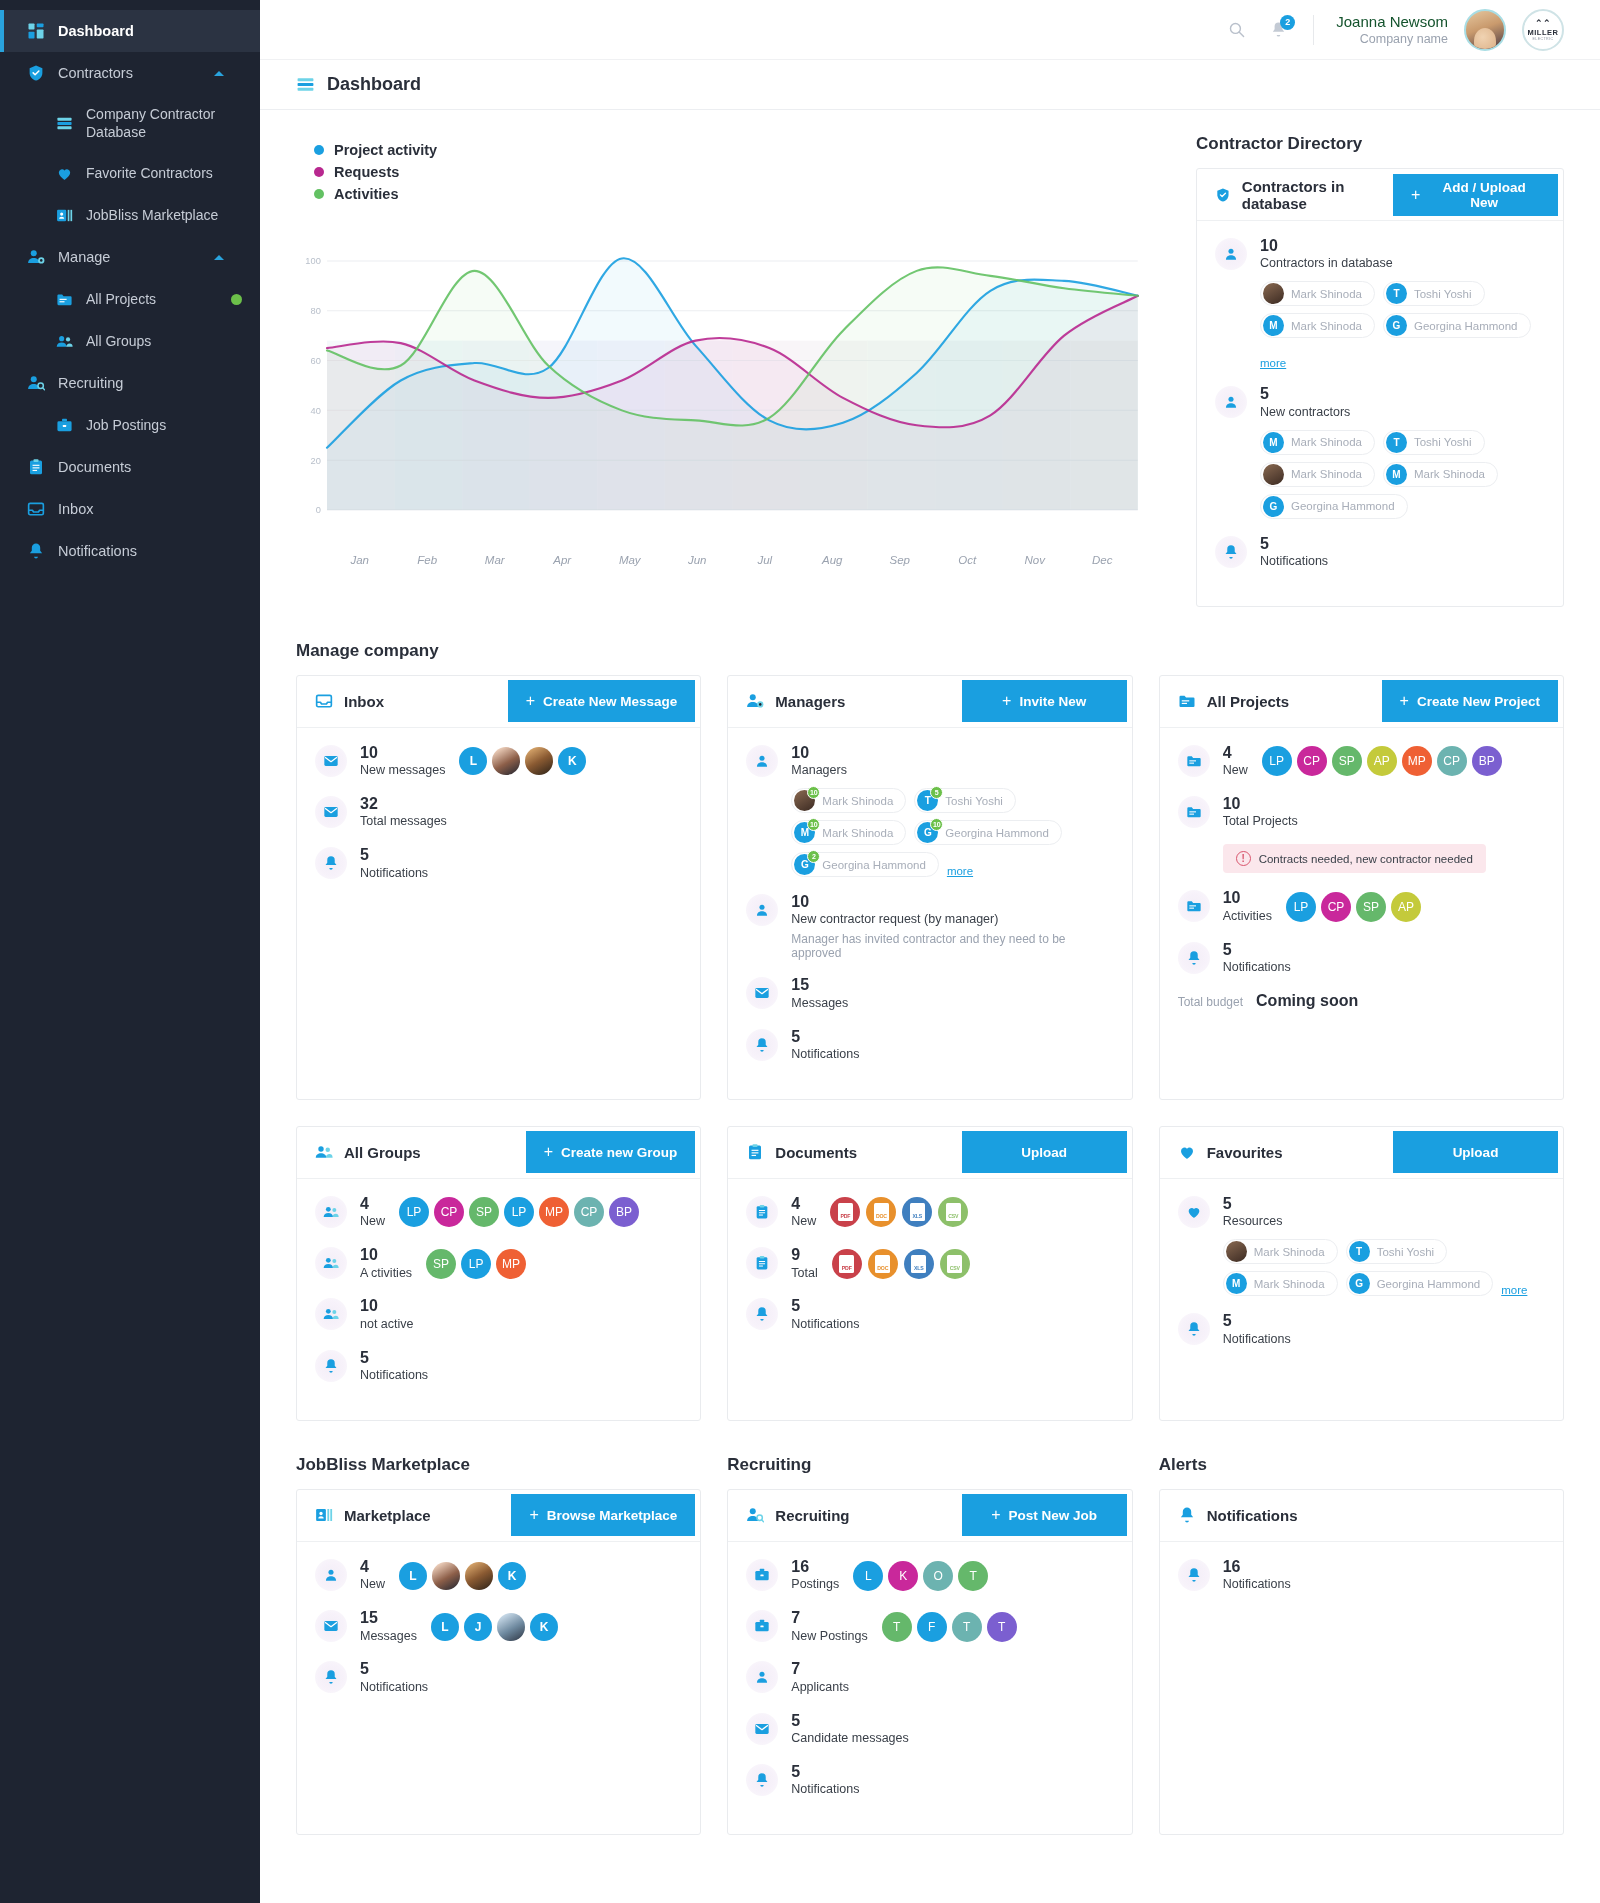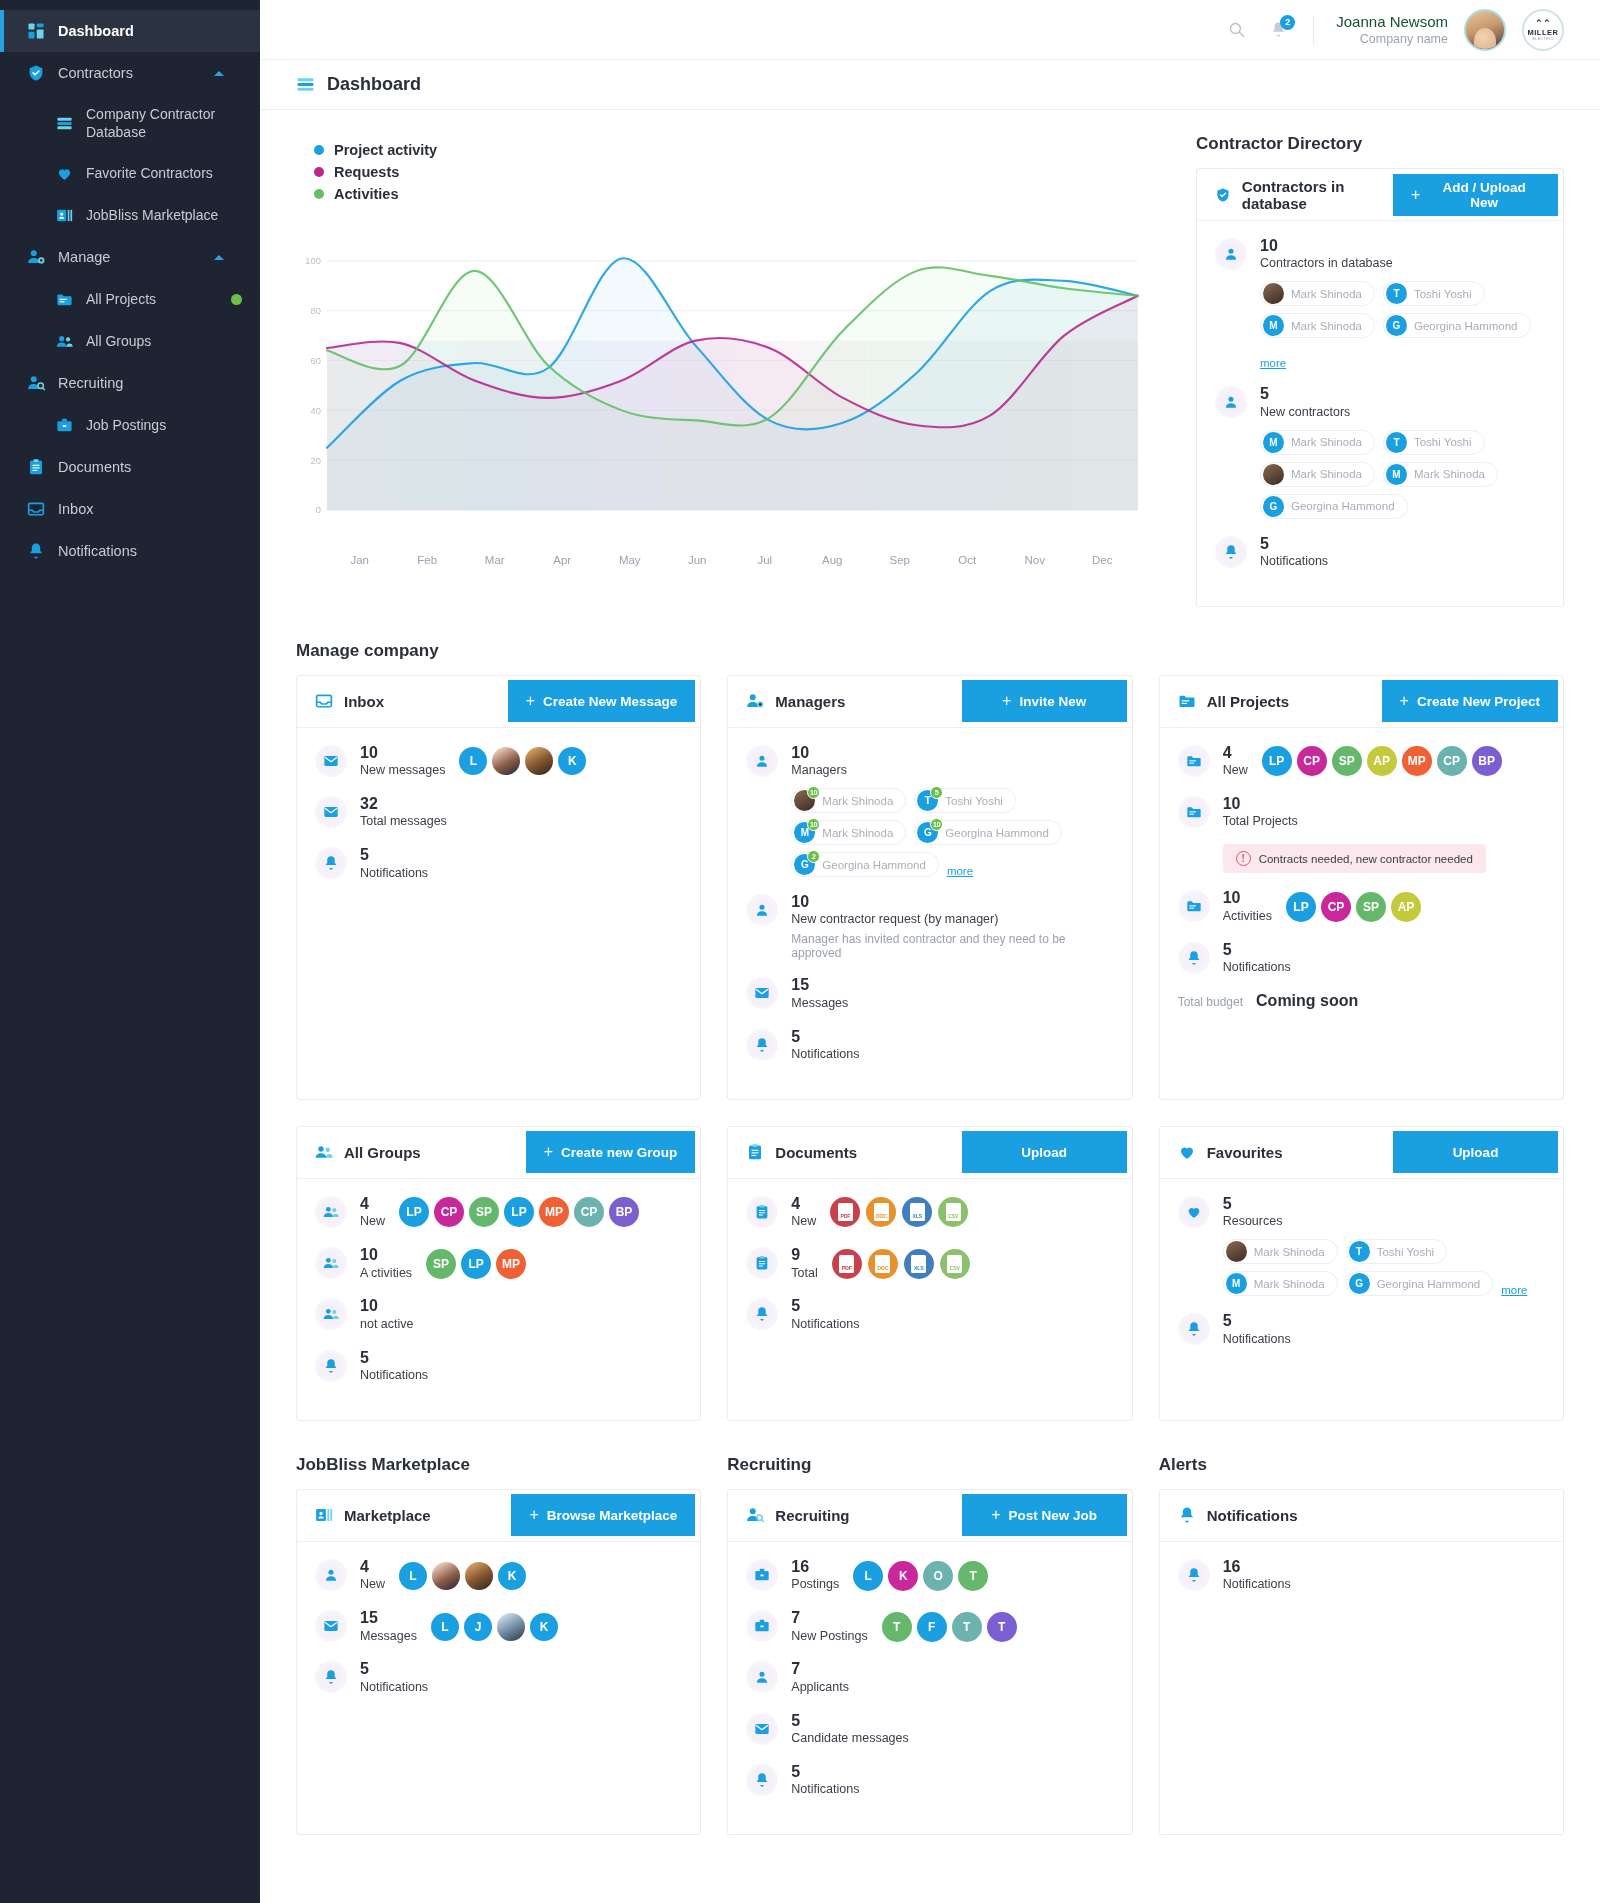--- a/index.html
+++ b/index.html
@@ -155,21 +155,21 @@
   
   .row-top { display: flex; gap: 10px; align-items: flex-start; }
   .chart-wrap { flex: 1 1 0; min-width: 0; }
   .legend { padding: 8px 0 8px 18px; }
   .legend-item { display: flex; align-items: center; gap: 10px; margin-bottom: 6px; }
   .legend-dot { width: 10px; height: 10px; border-radius: 50%; }
   .legend-lbl { font-size: 14.5px; font-weight: bold; color: #2a2f3a; }
   .chart-box { position: relative; height: 330px; margin-top: 6px; }
   .chart-svg { display: block; width: 100%; height: 310px; }
   .xaxis { display: flex; padding-left: 30px; padding-right: 8px; margin-top: 2px; }
-  .xaxis span { flex: 1; text-align: center; font-size: 11.5px; color: #9aa2af; }
+  .xaxis span { flex: 1; text-align: center; font-size: 11.5px; color: #9aa2af; font-style: italic; }
 
   .dir-col { flex: 0 0 410px; padding-left: 42px; }
   .sec-title { font-size: 17px; font-weight: bold; color: #2a2f3a; margin-bottom: 14px; }
 
   
   .card {
     background: #fff;
     border: 1px solid #e9ebee;
     border-radius: 3px;
   }
@@ -252,21 +252,21 @@
     color: #fff; font-size: 12px; font-weight: bold;
     display: flex; align-items: center; justify-content: center;
     flex: 0 0 28px;
   }
   .av-circle.ph1 { background: linear-gradient(150deg,#f3d6c2 10%, #8d5f49 55%, #1d2430 100%); }
   .av-circle.ph2 { background: linear-gradient(150deg,#d9a76c 10%, #8a5a32 50%, #2a2118 100%); }
   .av-circle.ph3 { background: linear-gradient(150deg,#cfe0ee 10%, #6f8aa0 55%, #2b3340 100%); }
 
   .tag-circle {
     width: 30px; height: 30px; border-radius: 50%;
-    color: #fff; font-size: 12px; font-weight: bold;
+    color: #fff; font-size: 12px; font-weight: normal;
     display: flex; align-items: center; justify-content: center;
     flex: 0 0 30px;
   }
   .warn-pill {
     display: inline-flex; align-items: center; gap: 8px;
     background: #fbe7ec;
     border-radius: 4px;
     padding: 7px 13px;
     font-size: 11.5px;
     color: #3a4049;

